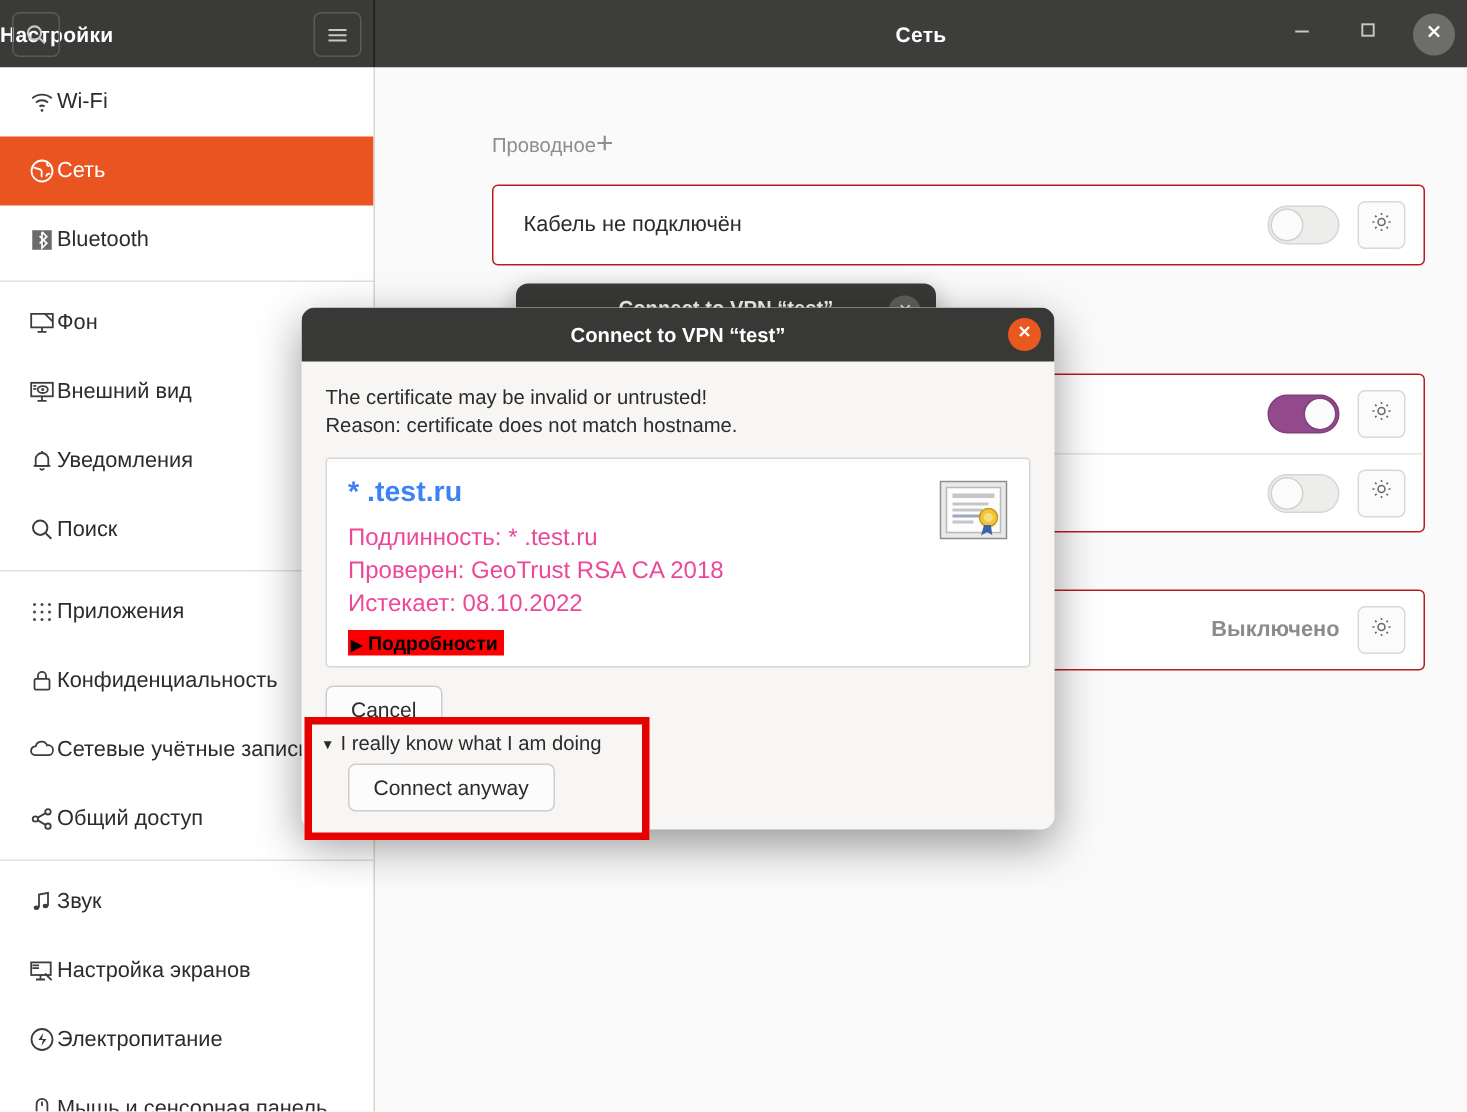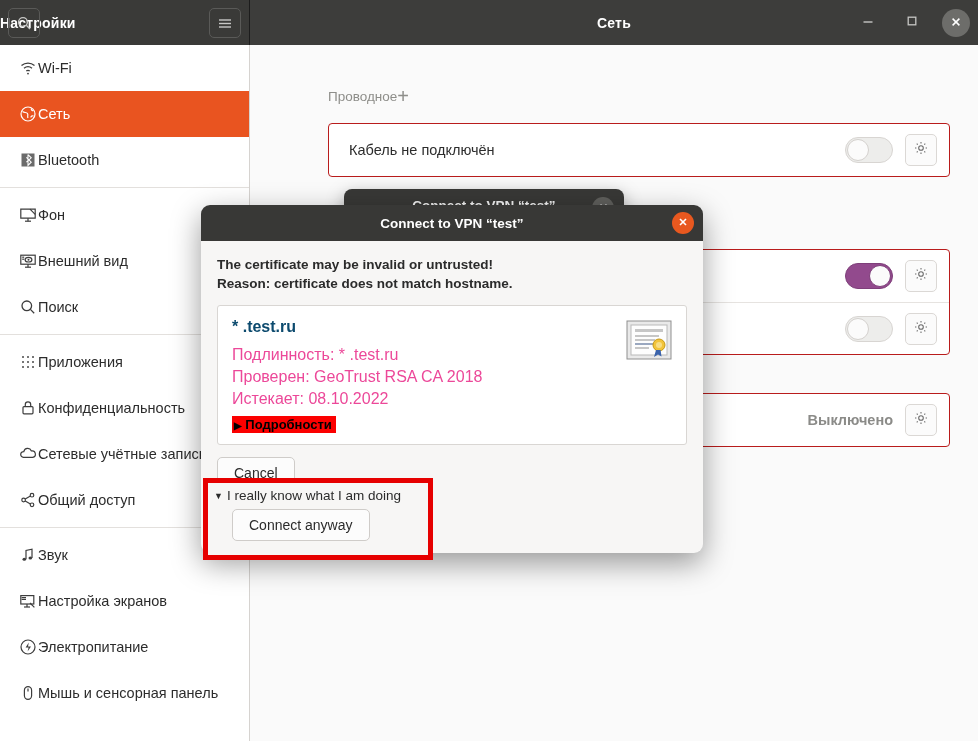--- a/index.html
+++ b/index.html
@@ -136,27 +136,27 @@
     height: 36px; background: #383836; position: relative;
     display: flex; align-items: center; justify-content: center;
   }
   .dlg-title { color: #ffffff; font-size: 13.5px; font-weight: bold; }
   .dlg-close {
     position: absolute; right: 9px; top: 7px; width: 22px; height: 22px;
     border-radius: 50%; background: #e8581f;
     display:flex; align-items:center; justify-content:center;
   }
   .dlg-body { padding: 14px 16px 0 16px; }
-  .warn-line { font-size: 13.5px; font-weight: bold; color: #2b2b2b; line-height: 19px; }
+  .warn-line { font-size: 13.5px; font-weight: normal; color: #2b2b2b; line-height: 19px; }
 
   .cert-box {
     margin-top: 12px; background: #ffffff; border: 1px solid #d9d6d3;
     border-radius: 3px; height: 140px; position: relative; padding: 12px 14px;
   }
-  .cert-cn { font-size: 16px; font-weight: bold; color: #0c4a6e; }
+  .cert-cn { font-size: 19px; font-weight: bold; color: #3b82f6; }
   .cert-cn .star { font-weight: bold; }
   .cert-line { font-size: 16px; color: #ec4899; margin-top: 4px; }
   .cert-line.first { margin-top: 10px; }
   .details {
     display: inline-block; margin-top: 8px; background: #fb0000;
     color: #000000; font-size: 13px; font-weight: bold; padding: 1px 4px 1px 2px;
   }
   .details .tri { font-size: 10px; }
   .cert-icon { position: absolute; right: 14px; top: 14px; width: 46px; height: 40px; }
 
@@ -292,20 +292,31 @@
             <circle cx="9.5" cy="7.7" r="1" fill="#3d3d3d" stroke="none"></circle>
           <line x1="3.2" y1="5.2" x2="5.2" y2="5.2"></line>
             <line x1="3.2" y1="7.2" x2="5.2" y2="7.2"></line>
             <line x1="6" y1="15.2" x2="12" y2="15.2"></line>
             <line x1="9" y1="12.2" x2="9" y2="15.2"></line>
         </svg>
       </span>
       <span>Внешний вид</span>
     </div>
 
+    <div class="side-item">
+      <span class="side-icon">
+        <svg width="18" height="18" viewBox="0 0 18 18" fill="none" stroke="#3d3d3d" stroke-width="1.2">
+          <path d="M4.8 12.6V8.2a4.2 4.2 0 0 1 8.4 0v4.4z"></path>
+            <line x1="3.4" y1="12.6" x2="14.6" y2="12.6"></line>
+            <line x1="9" y1="2.6" x2="9" y2="4"></line>
+            <path d="M7.6 14.2a1.5 1.5 0 0 0 2.8 0"></path>
+        </svg>
+      </span>
+      <span>Уведомления</span>
+    </div>
 
     <div class="side-item">
       <span class="side-icon">
         <svg width="18" height="18" viewBox="0 0 18 18" fill="none" stroke="#3d3d3d" stroke-width="1.3">
           <circle cx="7.8" cy="7.8" r="4.8"></circle>
             <line x1="11.4" y1="11.4" x2="15.2" y2="15.2"></line>
         </svg>
       </span>
       <span>Поиск</span>
     </div>

